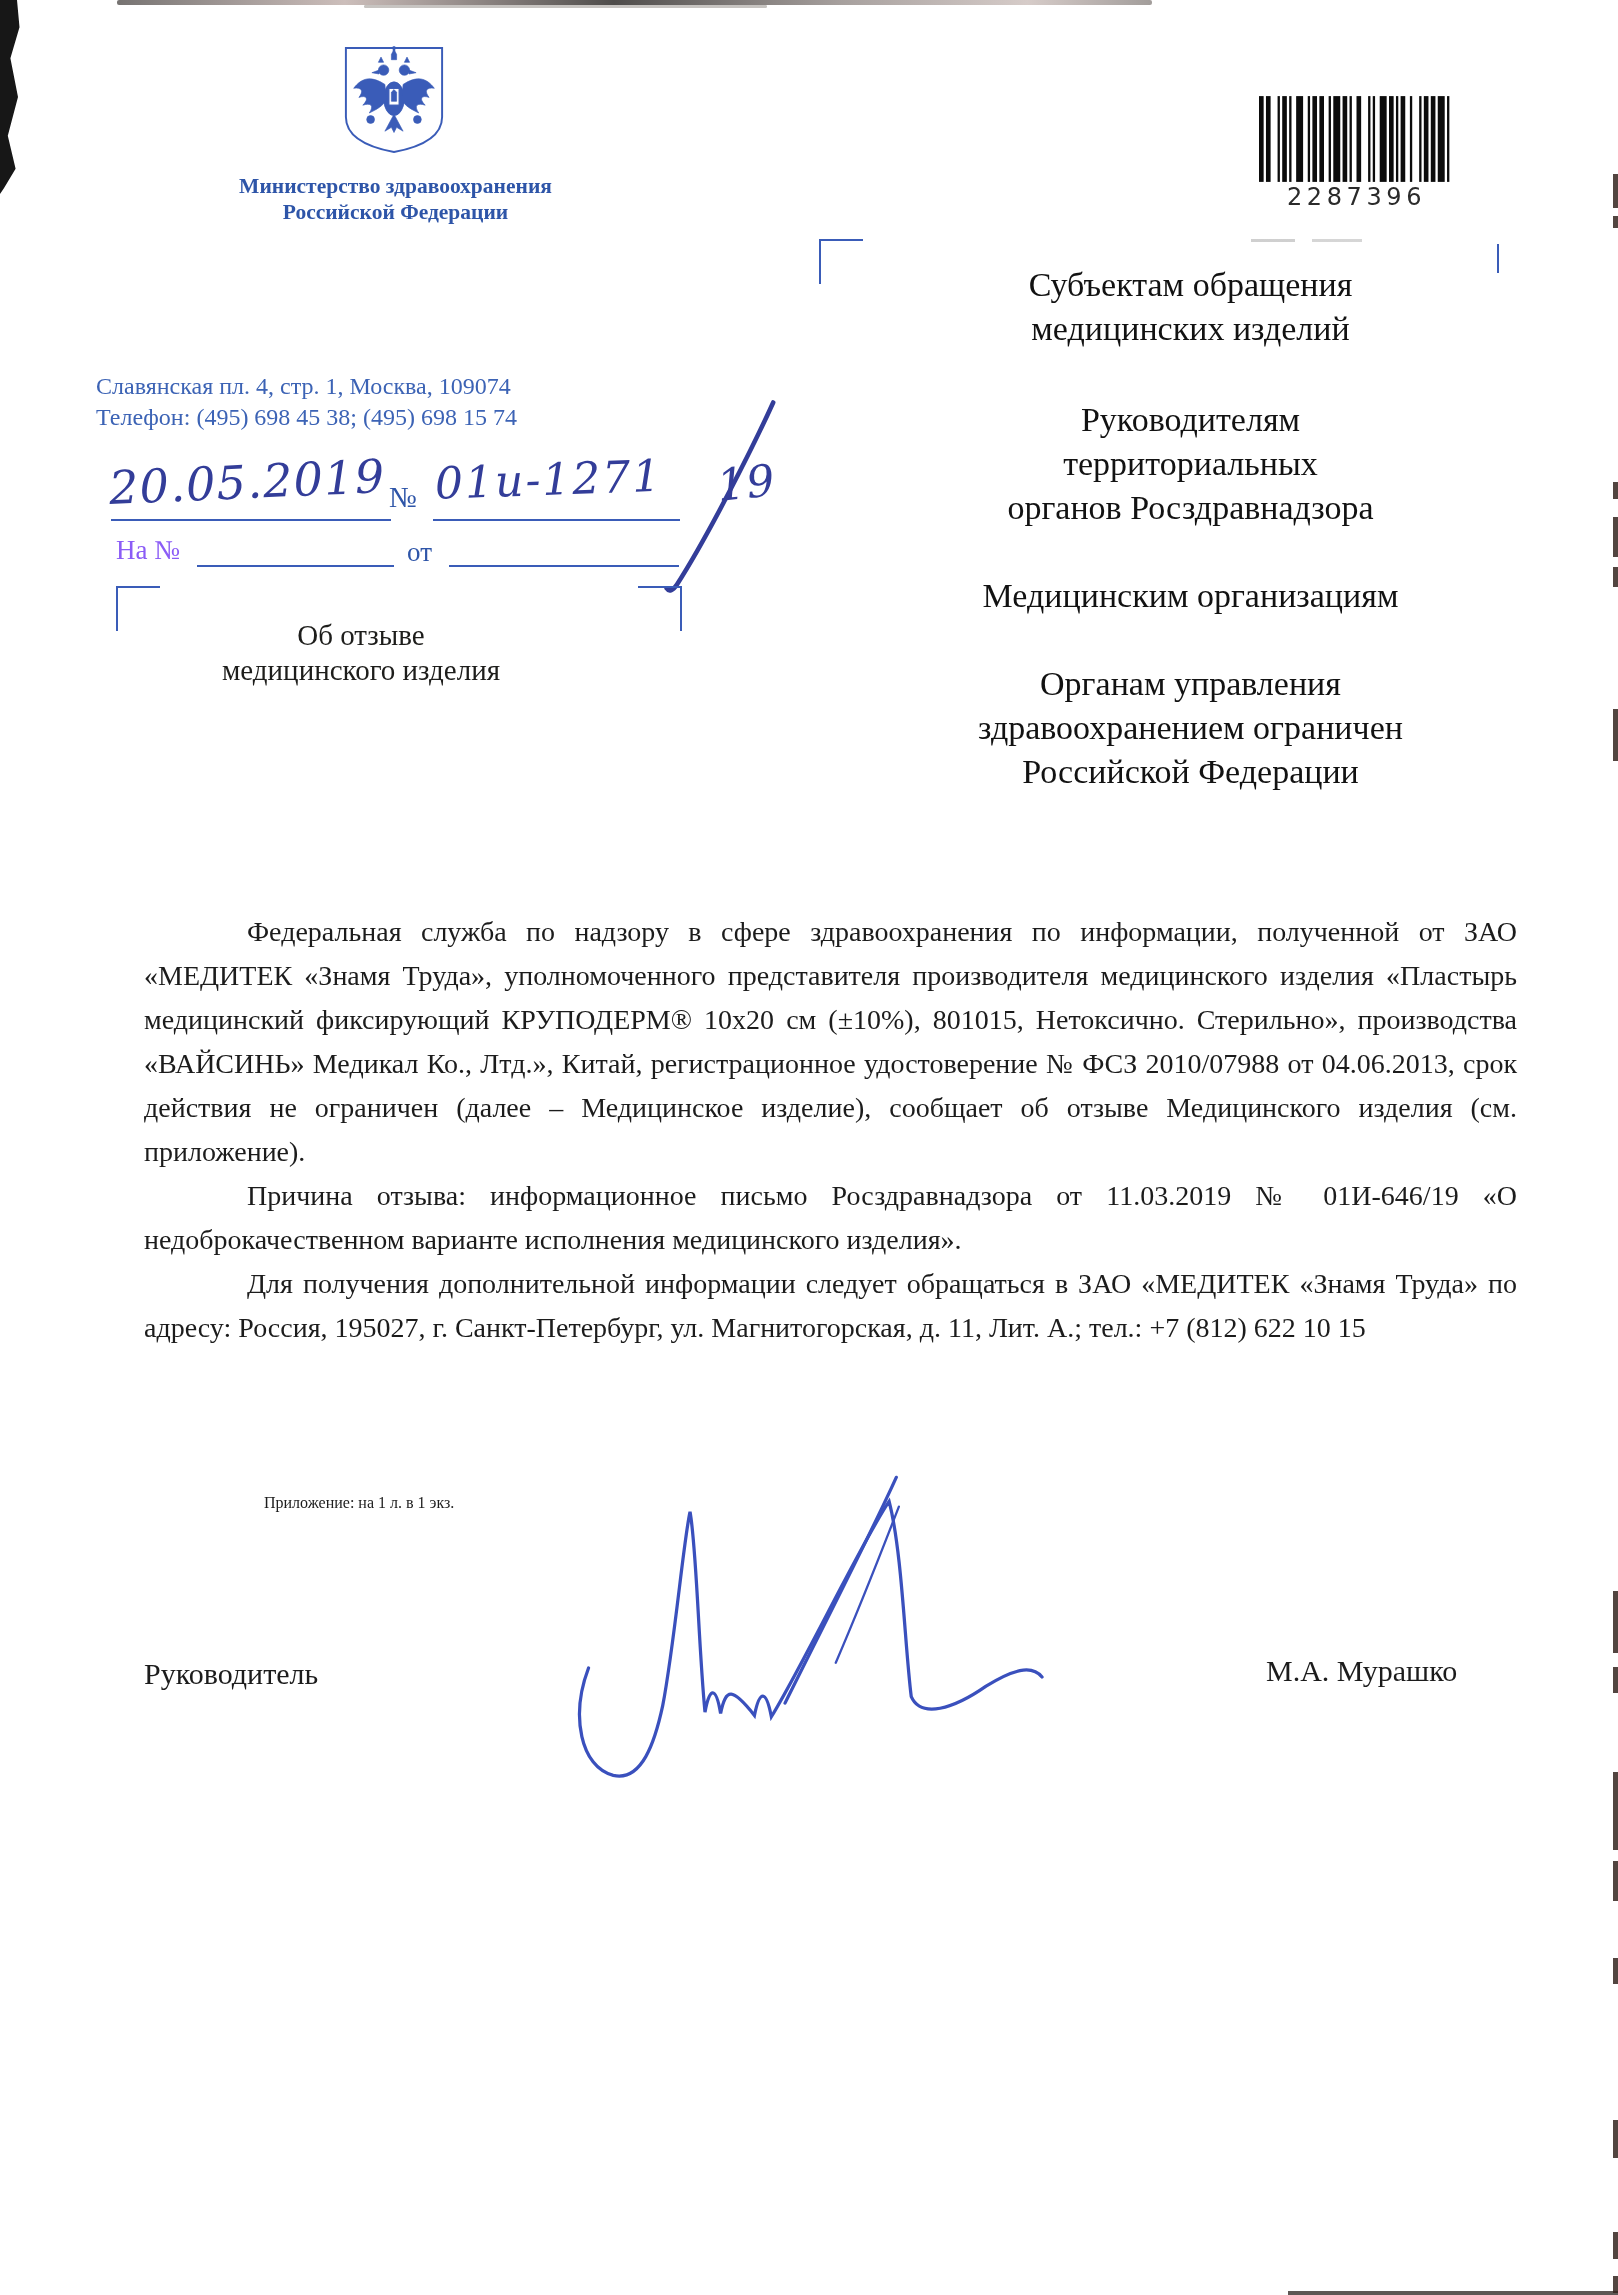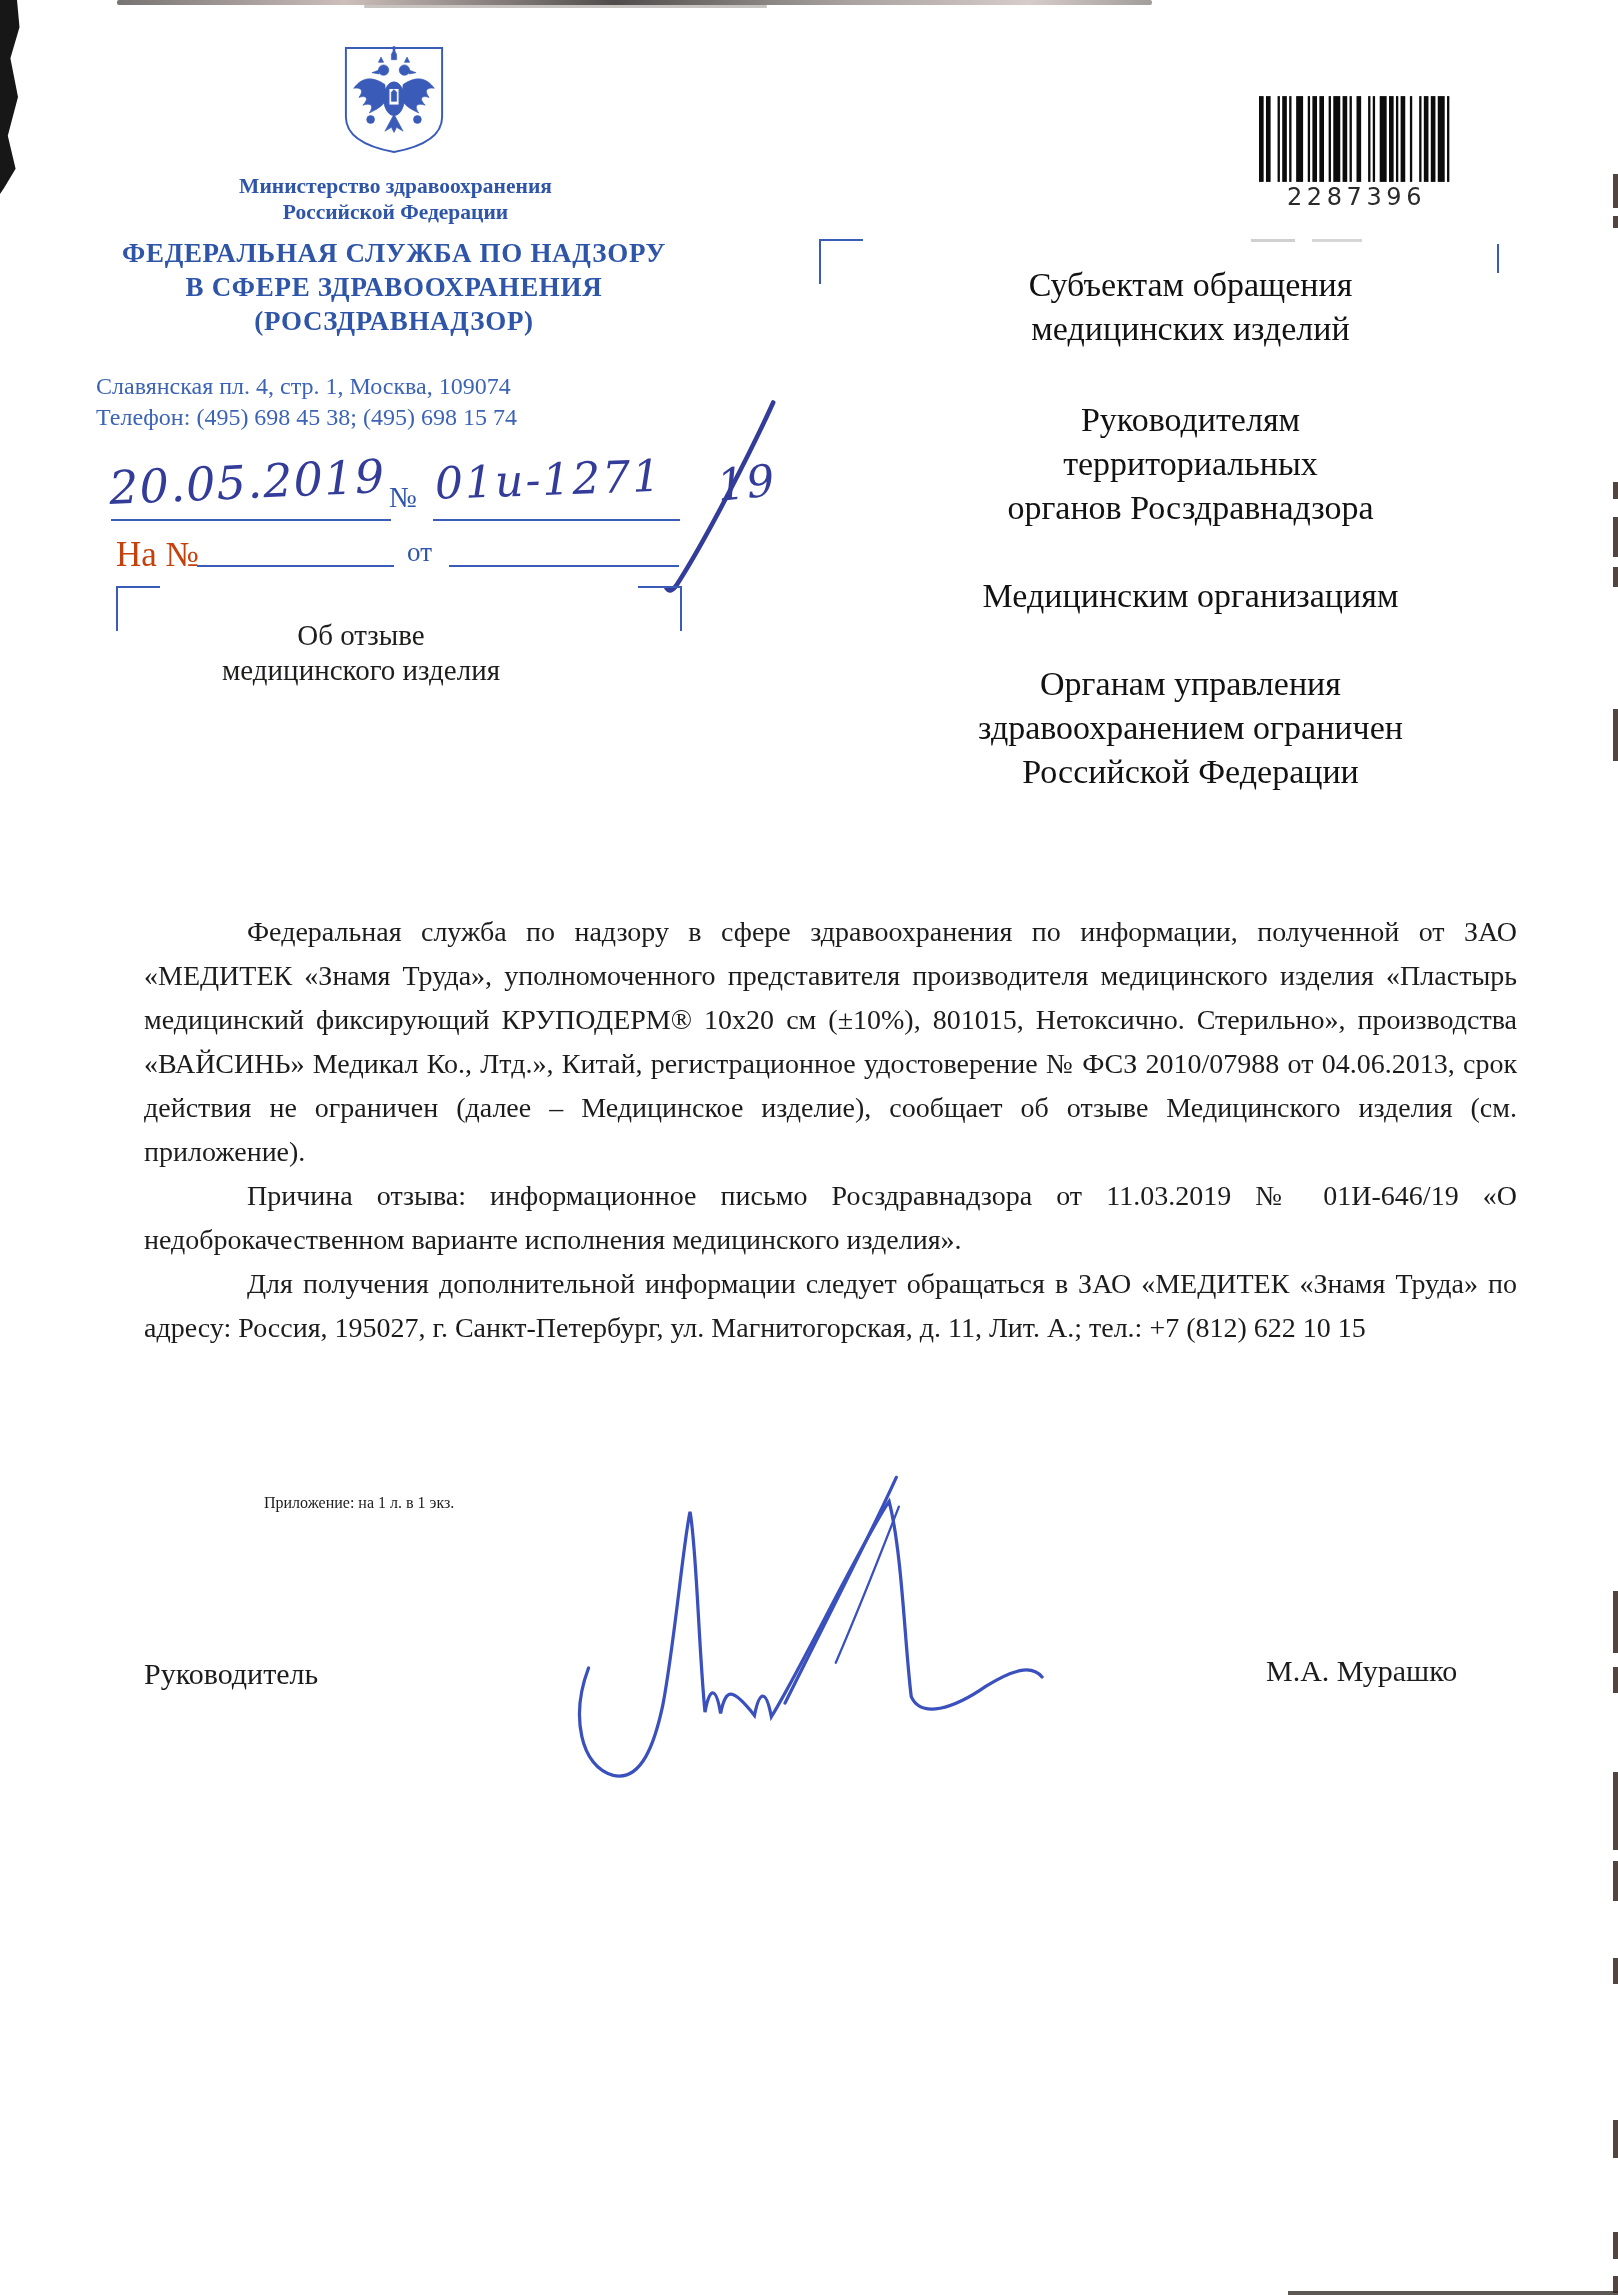--- a/index.html
+++ b/index.html
@@ -38,21 +38,21 @@
     position:absolute;left:435px;top:453px;width:273px;font-size:44px;
     transform:rotate(-2deg);letter-spacing:2px;
   }
   #hw-year{
     position:absolute;left:717px;top:457px;font-size:44px;
     transform:rotate(-6deg);letter-spacing:1.3px;
   }
   .ink-line{position:absolute;height:2px;background:#3a5cb8;}
   #u-date{left:111px;top:519px;width:280px;}
   #u-number{left:433px;top:519px;width:247px;}
-  #na-label{position:absolute;left:116px;top:535px;font-size:35px;color:#c2410c;}
+  #na-label{position:absolute;left:116px;top:535px;font-size:27px;color:#8b5cf6;}
   #ot-label{position:absolute;left:407px;top:537px;font-size:27px;color:#2e55a8;}
   #u-in1{left:197px;top:565px;width:197px;}
   #u-in2{left:449px;top:565px;width:230px;}
   
   .ctl,.ctr{position:absolute;width:42px;height:43px;}
   .ctl{border-left:2px solid #3a5cb8;border-top:2px solid #3a5cb8;}
   .ctr{border-right:2px solid #3a5cb8;border-top:2px solid #3a5cb8;}
   #br-subj-l{left:116px;top:586px;}
   #br-subj-r{left:638px;top:586px;}
   #br-addr-l{left:819px;top:239px;}
@@ -158,25 +158,20 @@
 
         <rect x="72" y="68" width="16" height="26" fill="#ffffff" stroke-width="2"></rect>
         <path d="M76 74 L80 70 L84 74 L84 88 L76 88 Z" stroke-width="1"></path>
       </g>
     </svg>
   </div>
 
   <div id="ministry">
     <div>Министерство здравоохранения</div>
     <div>Российской Федерации</div>
-  </div>
-  <div id="service">
-    <div>ФЕДЕРАЛЬНАЯ СЛУЖБА ПО НАДЗОРУ</div>
-    <div>В СФЕРЕ ЗДРАВООХРАНЕНИЯ</div>
-    <div>(РОСЗДРАВНАДЗОР)</div>
   </div>
   <div id="address-block">
     <div>Славянская пл. 4, стр. 1, Москва, 109074</div>
     <div>Телефон: (495) 698 45 38; (495) 698 15 74</div>
   </div>
 
   <div id="hw-date" class="hand">20.05.2019</div>
   <div id="ref-no-sign">№</div>
   <div id="hw-number" class="hand">01и-1271</div>
   <div id="hw-year" class="hand">19</div>

